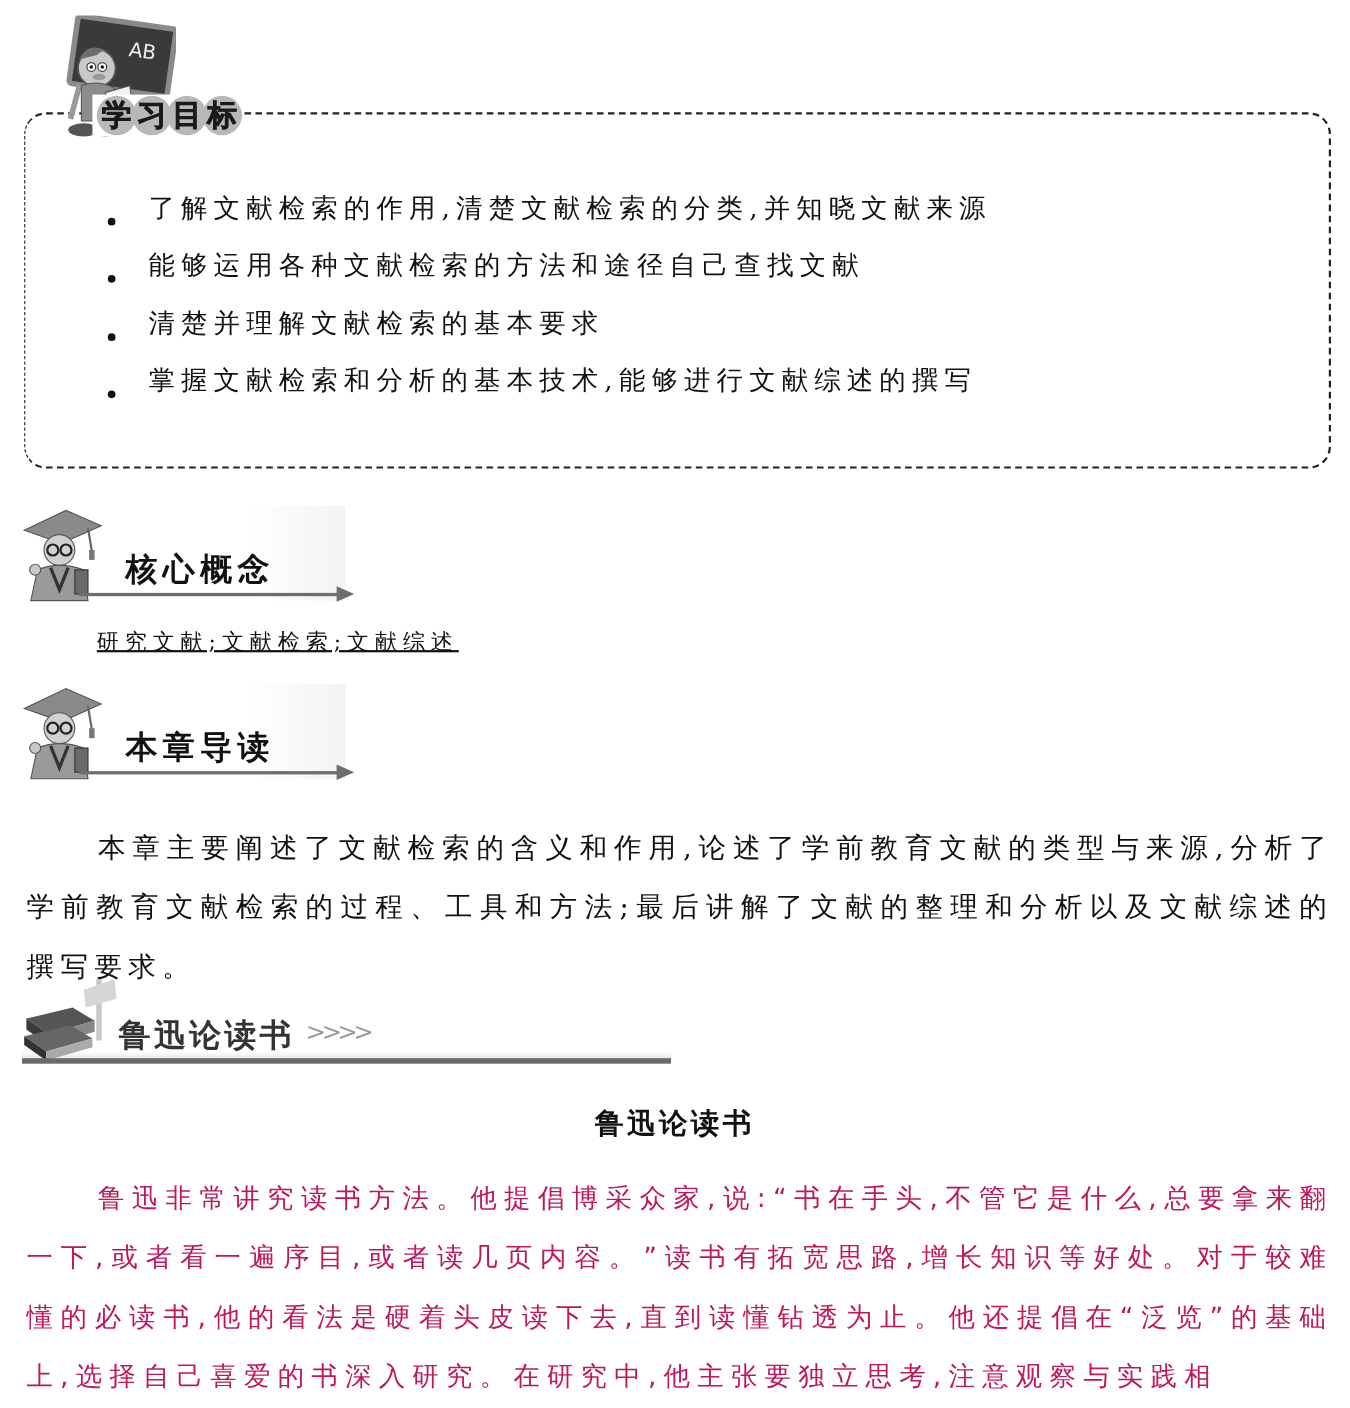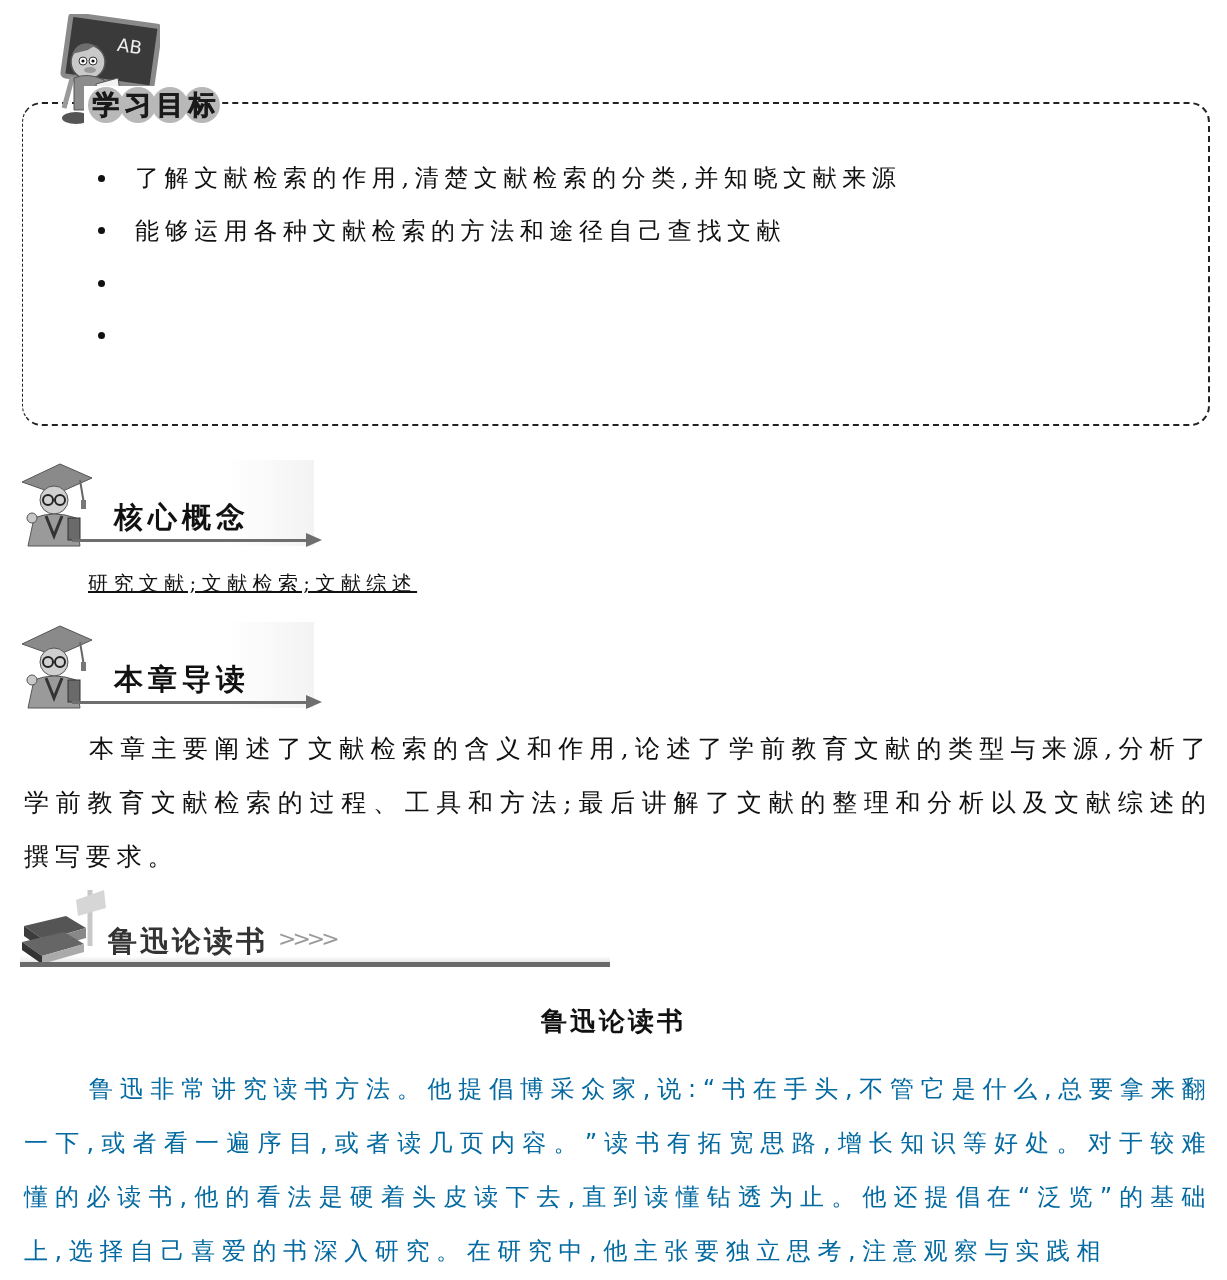--- a/index.html
+++ b/index.html
@@ -22,21 +22,21 @@
     background: #fff; padding: 0 4px;
   }
   .obj-title .ch {
     display: inline-flex; align-items: center; justify-content: center;
     width: 36px; height: 36px; border-radius: 50%; background: #b8b8b8;
     margin-right: -4px; font-family: "DejaVu Sans", sans-serif; font-weight: bold;
     font-size: 27px; color: #1a1a1a; -webkit-text-stroke: 0.6px #1a1a1a;
   }
   .obj-list { left: 94px; top: 152px; margin: 0; padding: 0; list-style: none; }
   .obj-list li {
-    height: 52.5px; display: flex; align-items: center;
+    height: 52.5px; display: flex; align-items: flex-end;
     font-size: 24px; letter-spacing: 5.6px;
   }
   .obj-list .bullet {
     width: 7px; height: 7px; border-radius: 50%; background: #111;
     margin-right: 30px; margin-left: 4px; flex: none;
   }
 
   
   .sec-head { left: 20px; width: 300px; height: 90px; }
   .sec-head .panel {
@@ -56,21 +56,21 @@
     border-top: 7px solid transparent; border-bottom: 7px solid transparent;
     border-left: 16px solid #6e6e6e;
   }
 
   .core-terms { left: 88px; top: 570px; font-size: 20px; letter-spacing: 5.4px; text-decoration: underline; }
 
   .para {
     left: 24px; width: 1188px; font-size: 25px; line-height: 54px;
     letter-spacing: 5.9px; text-align: justify; text-indent: 65px; margin: 0;
   }
-  .intro-para { top: 722px; }
+  .intro-para { top: 744px; }
 
   
   .case-head { left: 20px; top: 886px; width: 592px; height: 82px; }
   .case-head .books { position: absolute; left: 0; top: 0; width: 90px; height: 80px; }
   .case-head .title {
     position: absolute; left: 88px; top: 36px; font-family: "DejaVu Sans", sans-serif;
     font-weight: bold; font-size: 29px; color: #333; letter-spacing: 3px;
   }
   .case-head .chev {
     position: absolute; left: 258px; top: 40px; font-family: "DejaVu Sans", sans-serif;
@@ -83,21 +83,21 @@
     position: absolute; left: 0; top: 70px; width: 590px; height: 6px;
     background: linear-gradient(180deg, #fff, #e8e8e8);
   }
 
   .case-title {
     left: 0; width: 1227px; top: 1004px; text-align: center;
     font-family: Liberation Sans, sans-serif; font-weight: bold; font-size: 26px; letter-spacing: 3px;
   }
   .case-para {
     top: 1062px; font-family: "DejaVu Sans", sans-serif; font-size: 24px;
-    letter-spacing: 6.6px; color: #0369a1;
+    letter-spacing: 6.6px; color: #be185d;
   }
 </style>
 </head>
 <body>
 
 <div class="abs obj-box"></div>
 
 <svg class="abs obj-mascot" viewBox="0 0 130 112">
 
   <g transform="rotate(8 80 40)">
@@ -131,23 +131,25 @@
   <li>
     <span class="bullet"></span>
     <span>了解文献检索的作用,清楚文献检索的分类,并知晓文献来源</span>
   </li>
   <li>
     <span class="bullet"></span>
     <span>能够运用各种文献检索的方法和途径自己查找文献</span>
   </li>
   <li>
     <span class="bullet"></span>
-  </li>
-  <li>
-    <span class="bullet"></span>
+    <span>清楚并理解文献检索的基本要求</span>
+  </li>
+  <li>
+    <span class="bullet"></span>
+    <span>掌握文献检索和分析的基本技术,能够进行文献综述的撰写</span>
   </li>
 </ul>
 
 <div class="abs sec-head" style="top:460px;">
   <div class="panel"></div>
   <svg class="mascot" viewBox="0 0 74 90">
     <polygon points="2,22 40,4 72,18 36,34" fill="#8a8a8a" stroke="#555"></polygon>
     <line x1="60" y1="20" x2="64" y2="44" stroke="#666" stroke-width="2"></line>
     <rect x="61" y="40" width="5" height="9" fill="#777"></rect>
     <circle cx="34" cy="40" r="14" fill="#d0d0d0" stroke="#555"></circle>

